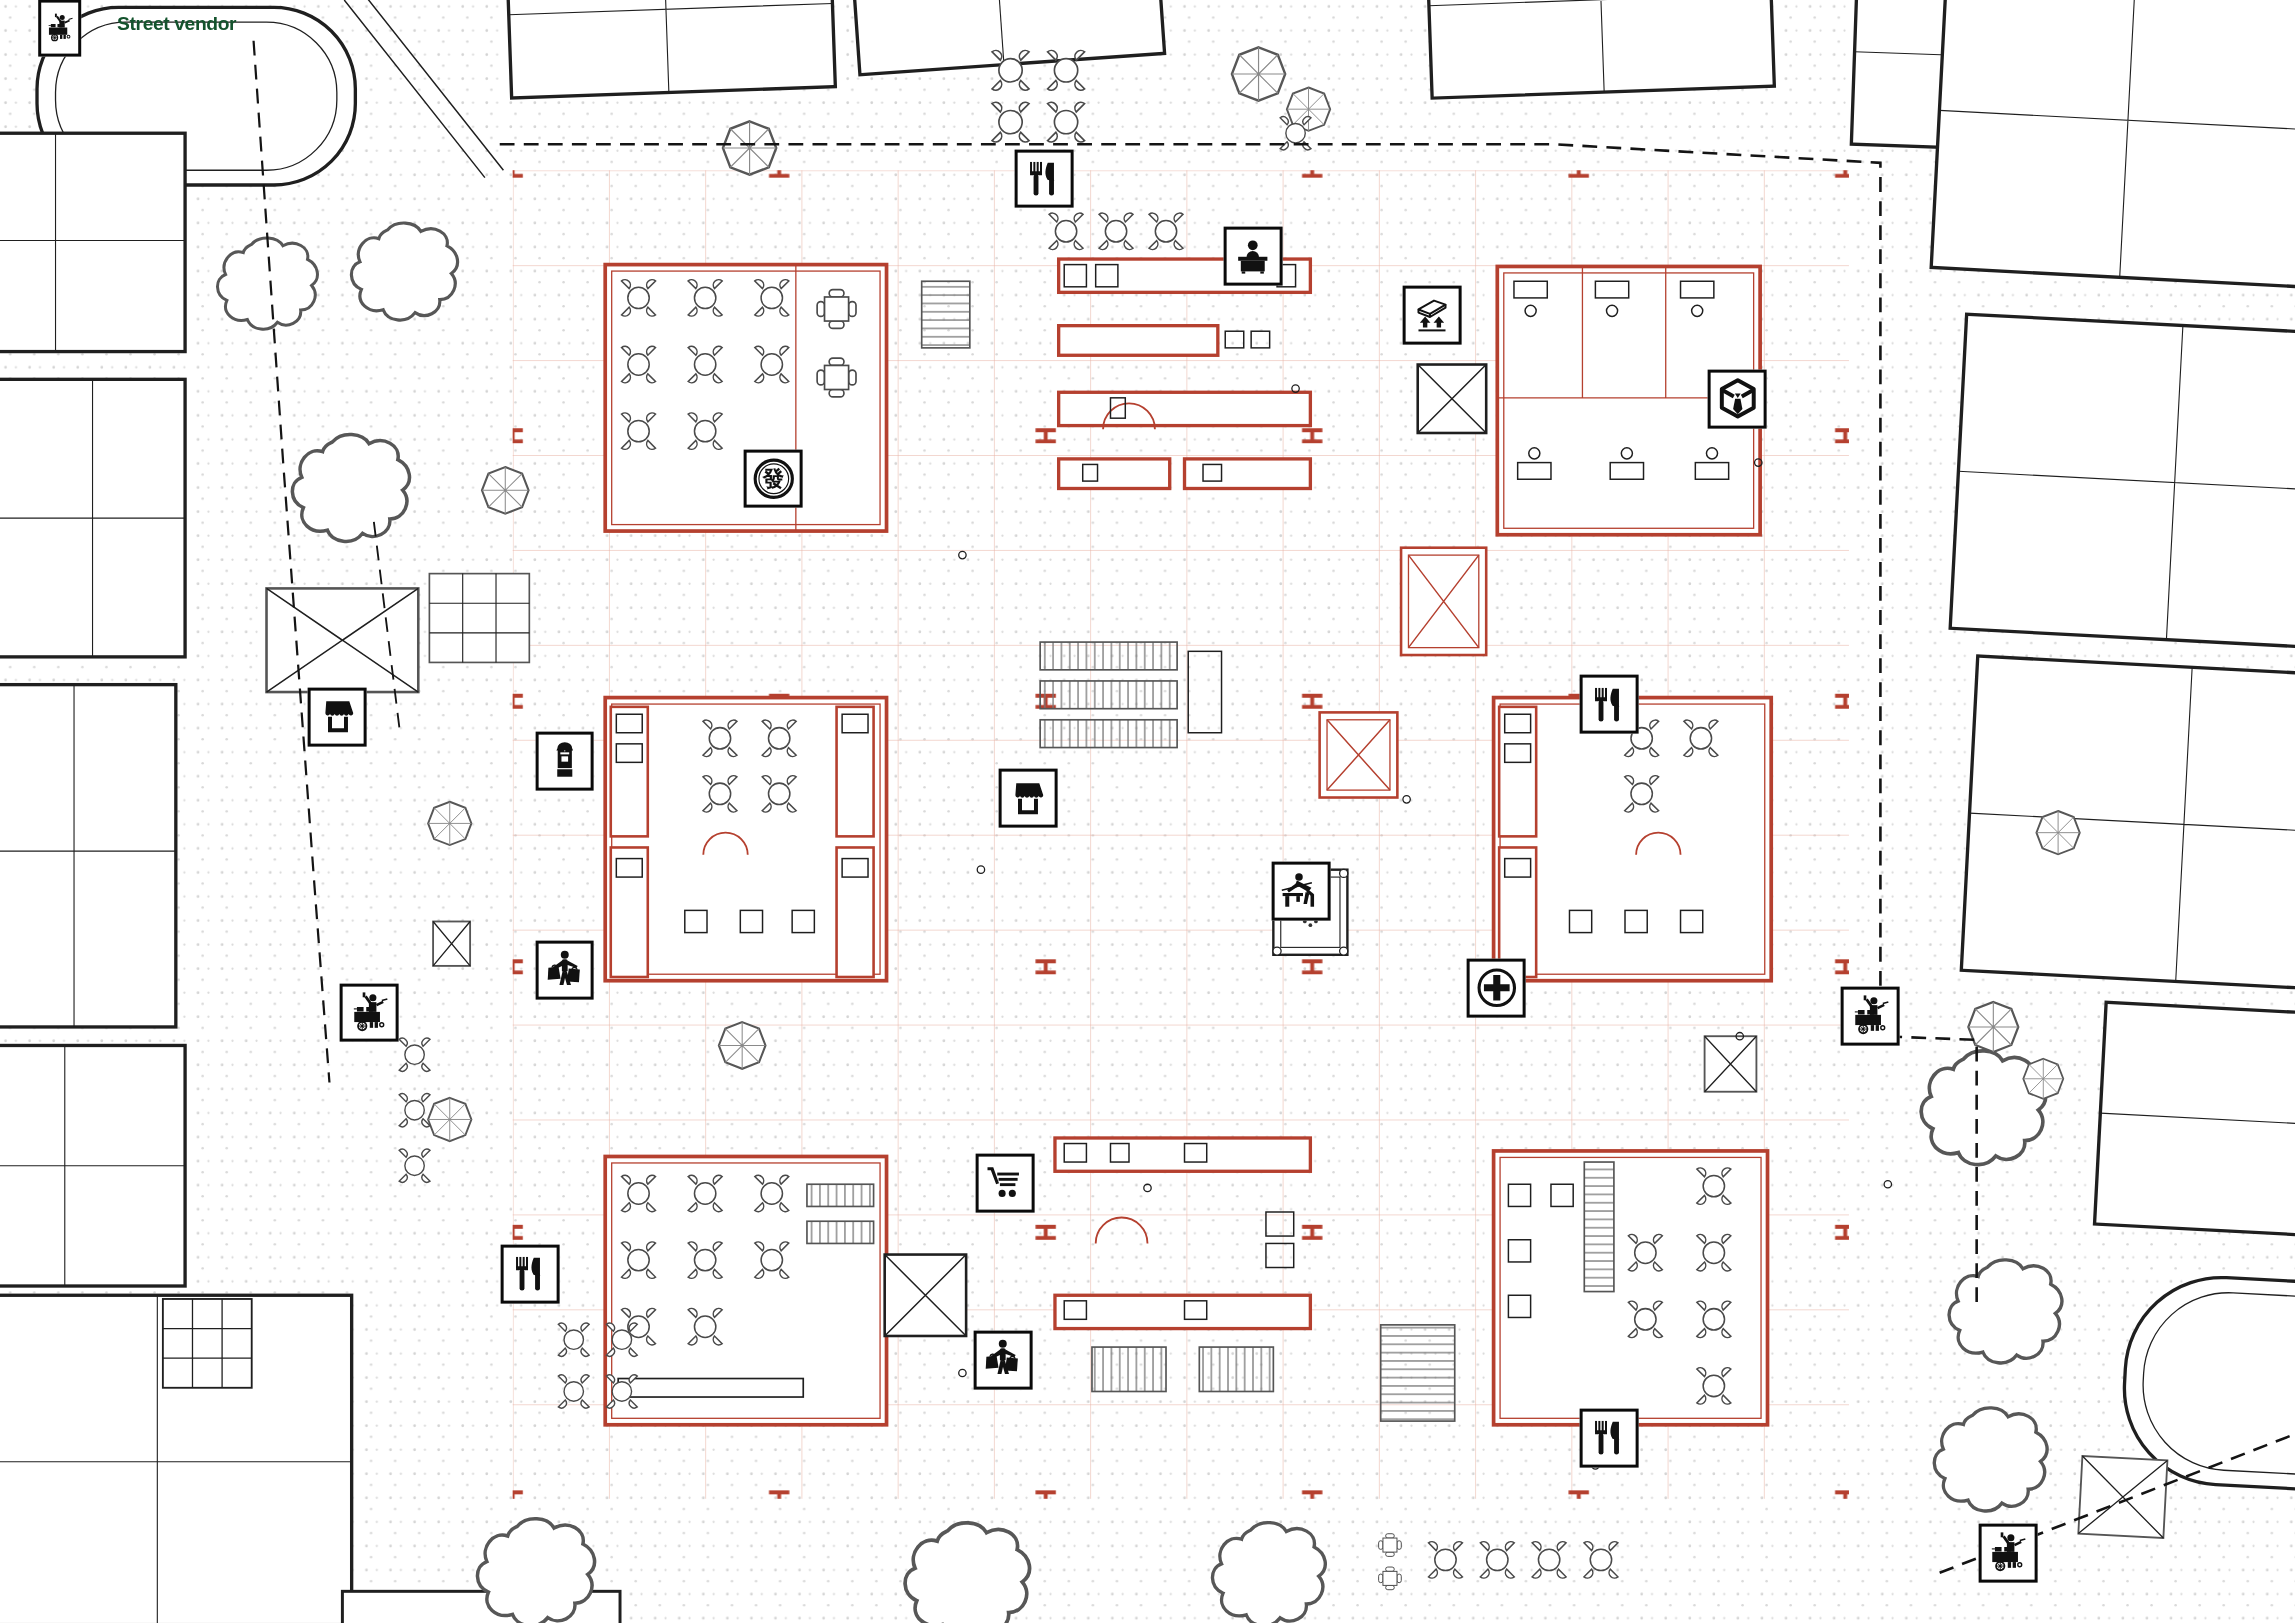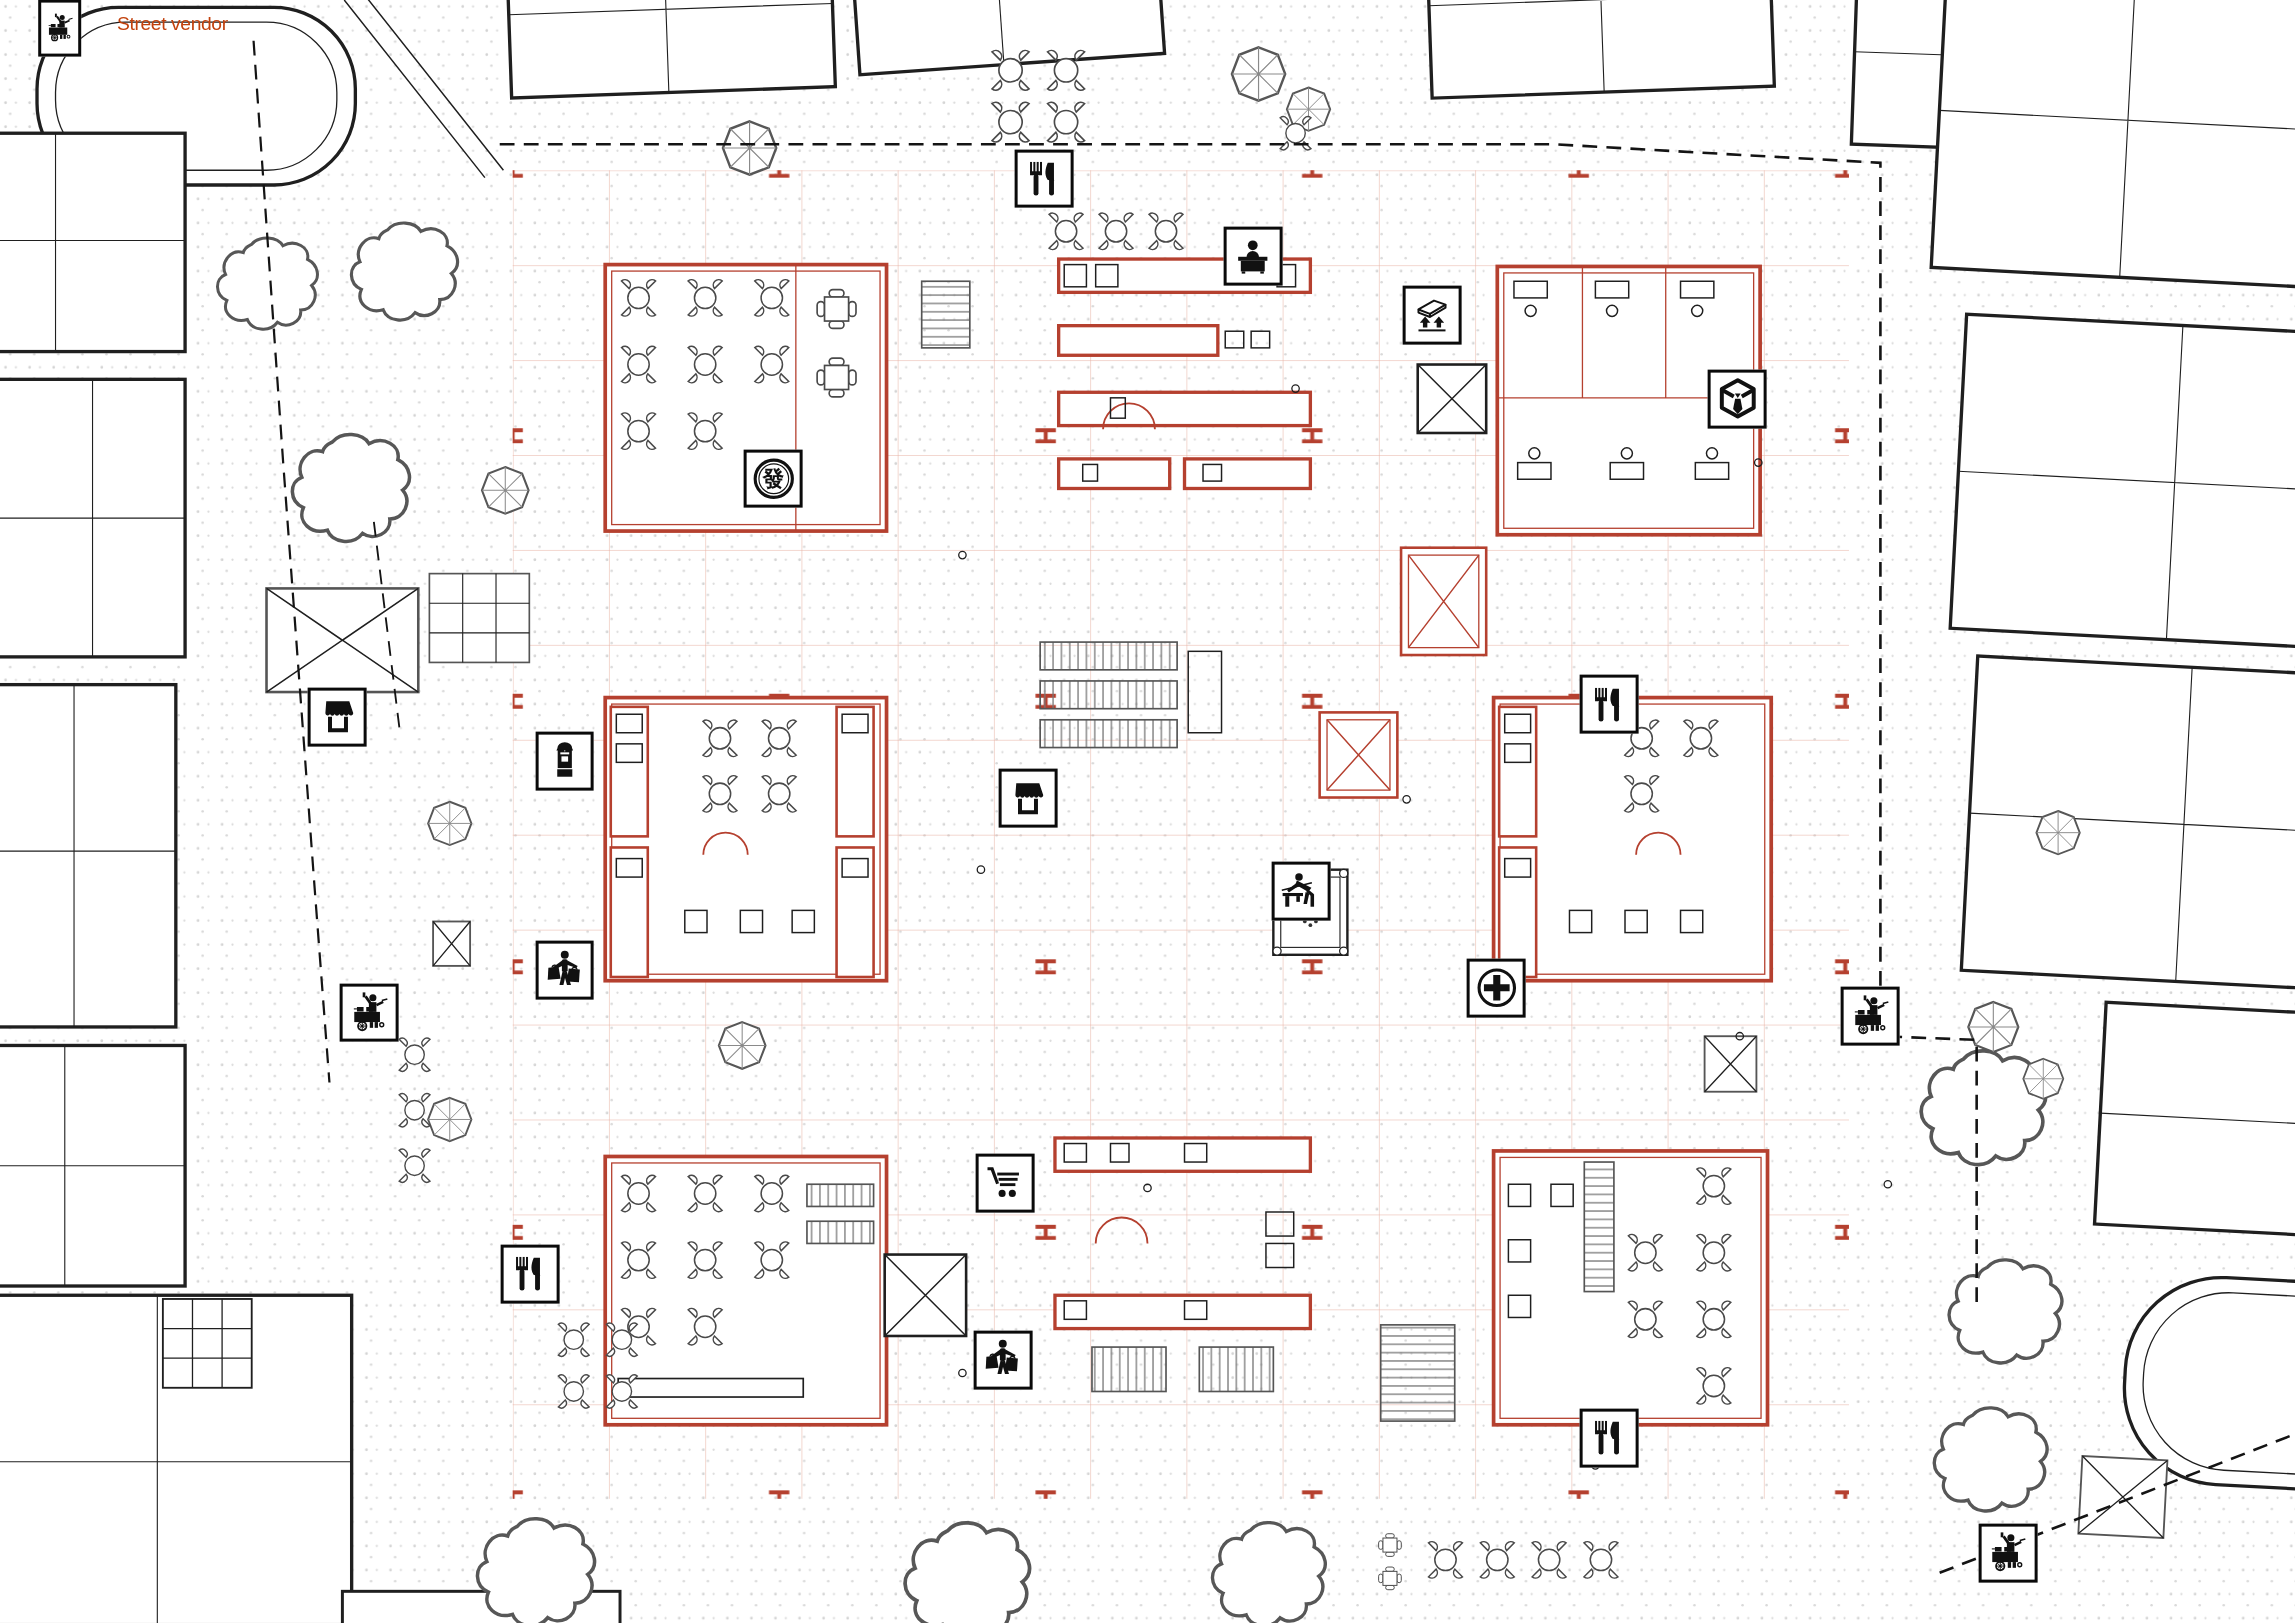--- a/index.html
+++ b/index.html
@@ -10,22 +10,22 @@
          font-family:"Liberation Sans",sans-serif;overflow:hidden;}
   svg.plan{position:absolute;inset:0;width:100%;height:100%;display:block;}
   .markers{position:absolute;inset:0;z-index:5;}
   .marker{position:absolute;width:2.56vw;height:2.56vw;box-sizing:border-box;
           background:#fff;border:0.17vw solid #0a0a0a;display:flex;align-items:center;
           justify-content:center;transform:translate(-50%,-50%);}
   .marker svg{width:84%;height:84%;display:block;}
   .marker--corner{width:1.9vw;height:2.5vw;transform:translate(-50%,-46%);}
   .marker .glyph{position:absolute;font-family:"DejaVu Serif",serif;font-weight:bold;
           font-size:0.95vw;line-height:1;color:#111;}
-  .plan-label{position:absolute;transform:translateY(-50%);font-weight:normal;
-          font-size:0.84vw;letter-spacing:-0.02em;color:#c2410c;white-space:nowrap;}
+  .plan-label{position:absolute;transform:translateY(-50%);font-weight:bold;
+          font-size:0.84vw;letter-spacing:-0.02em;color:#14532d;white-space:nowrap;}
   
   .bl{stroke:var(--ink);fill:#fff;}
   .bl2{stroke:var(--ink);fill:none;}
   .rl{stroke:var(--red);fill:#fff;}
   .rl2{stroke:var(--red);fill:none;}
   .fl{stroke:#555;fill:#fff;}
   .dash{stroke:#141414;fill:none;stroke-dasharray:8 5;}
 </style>
 </head>
 <body>

